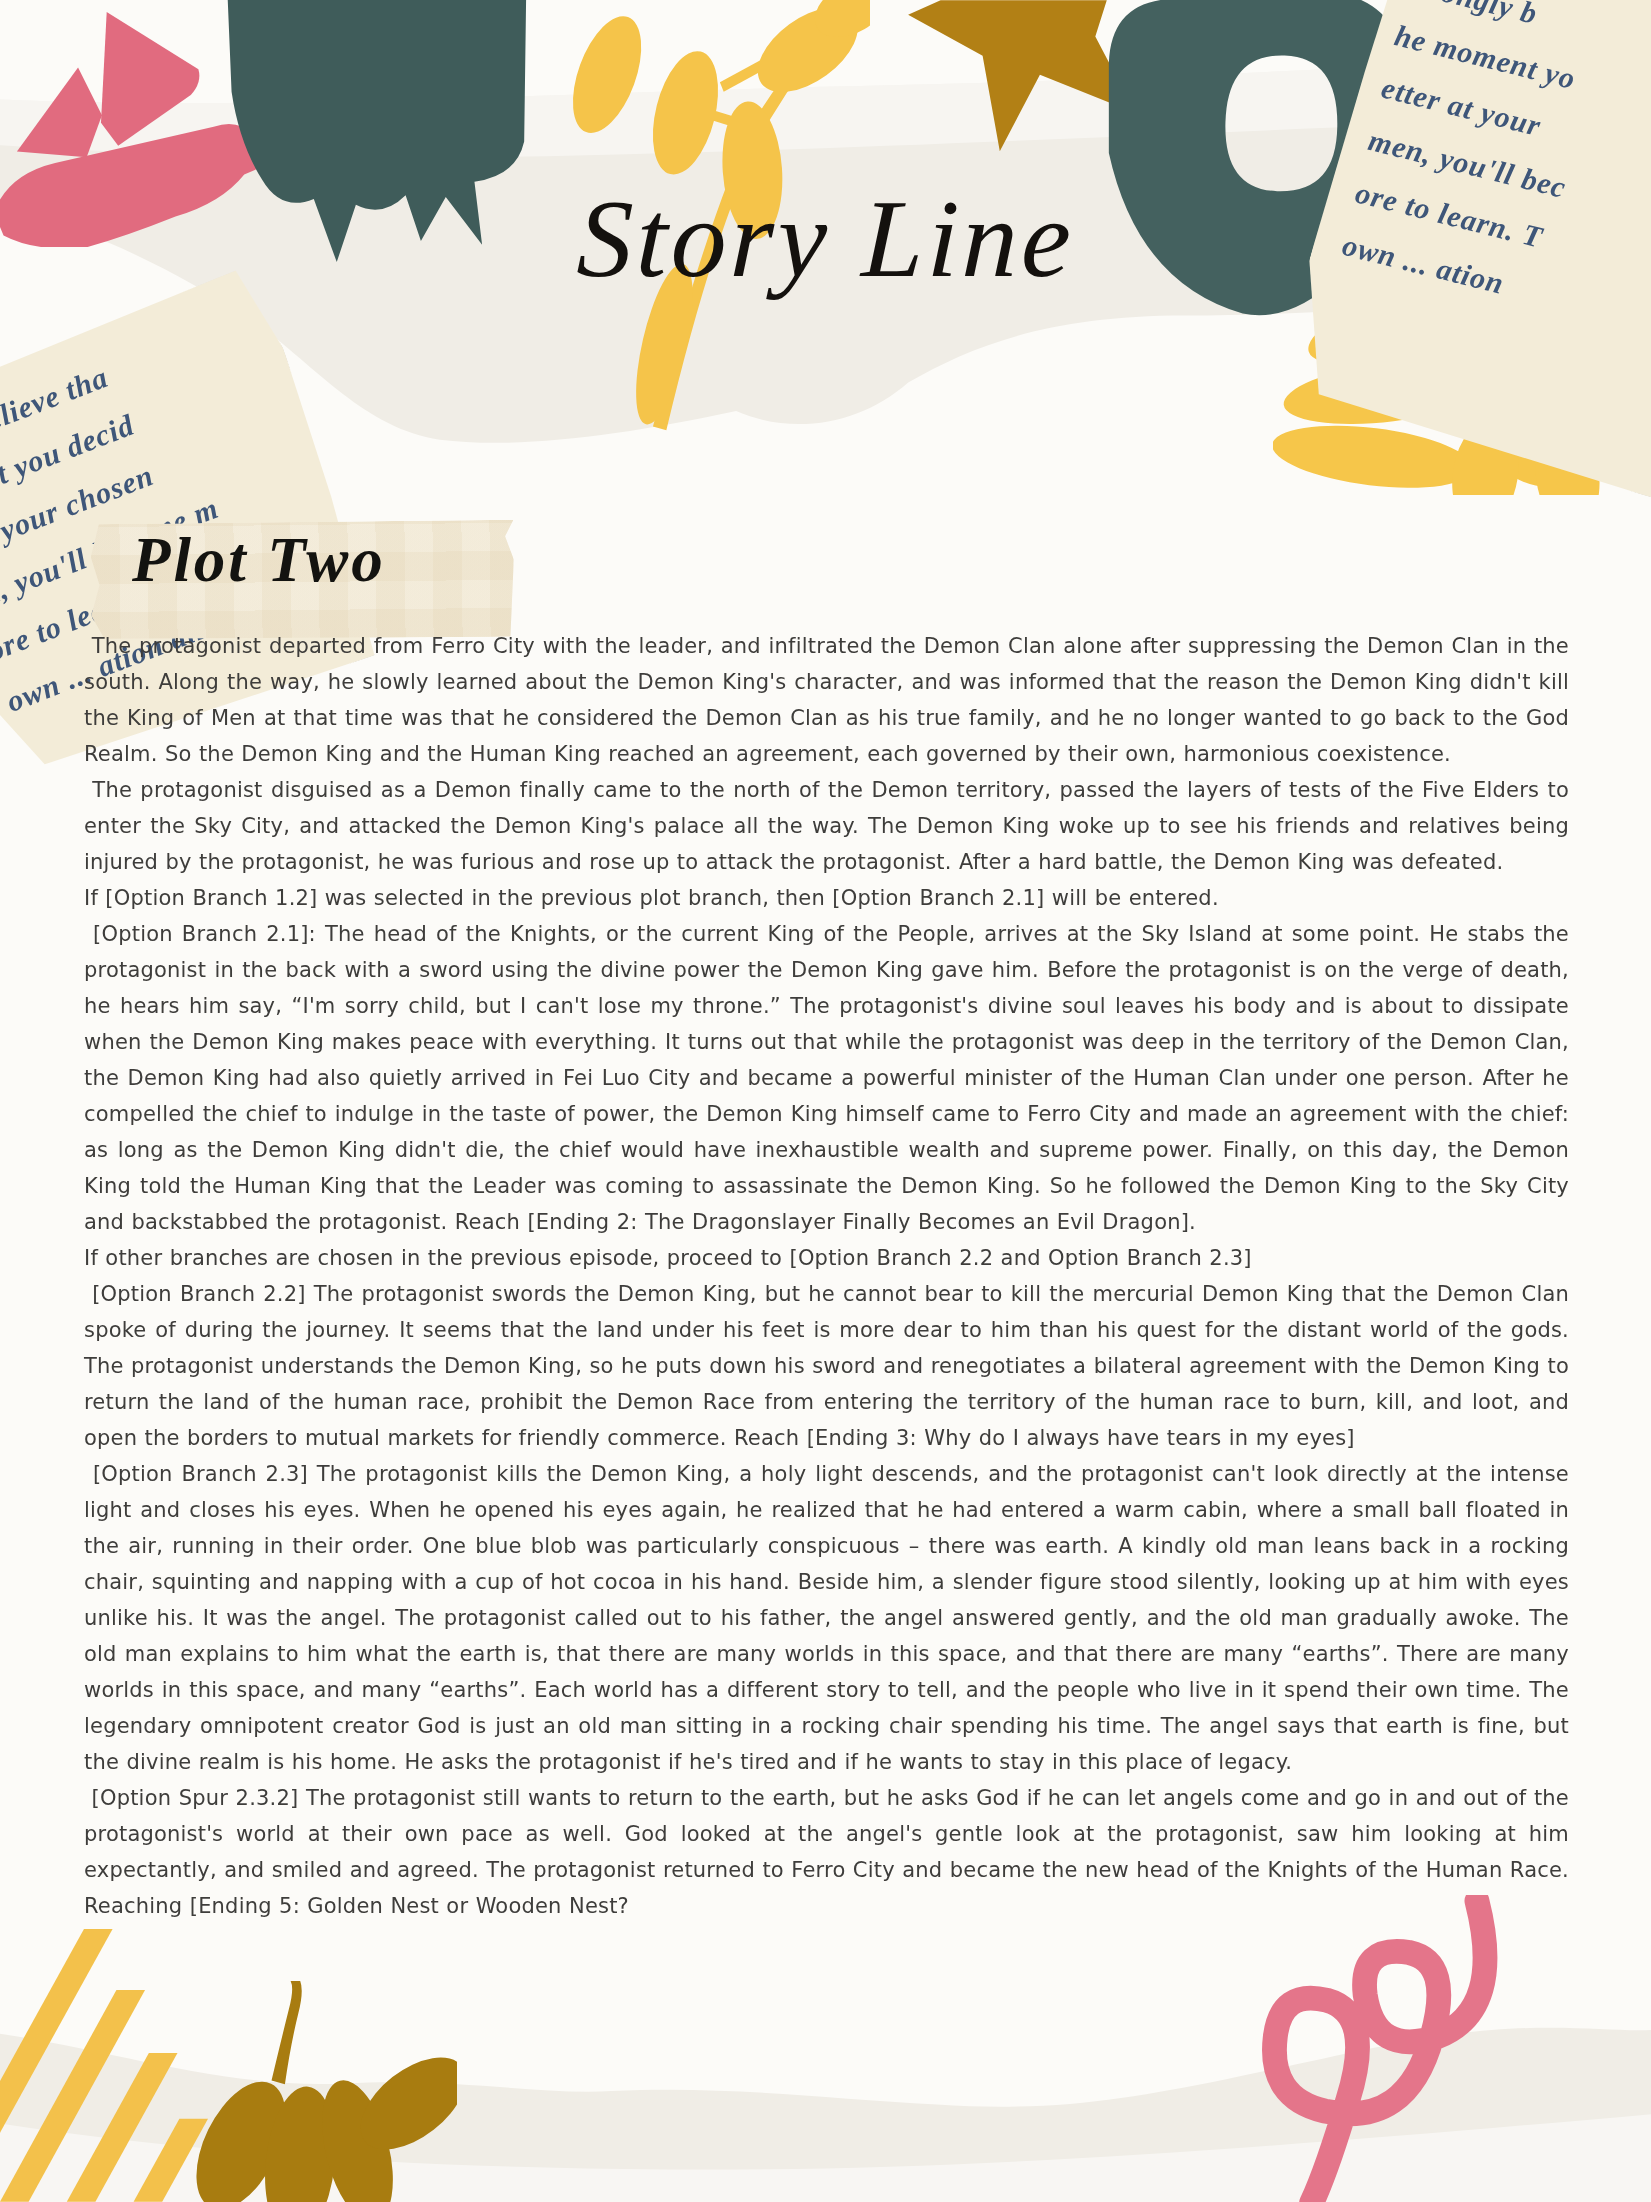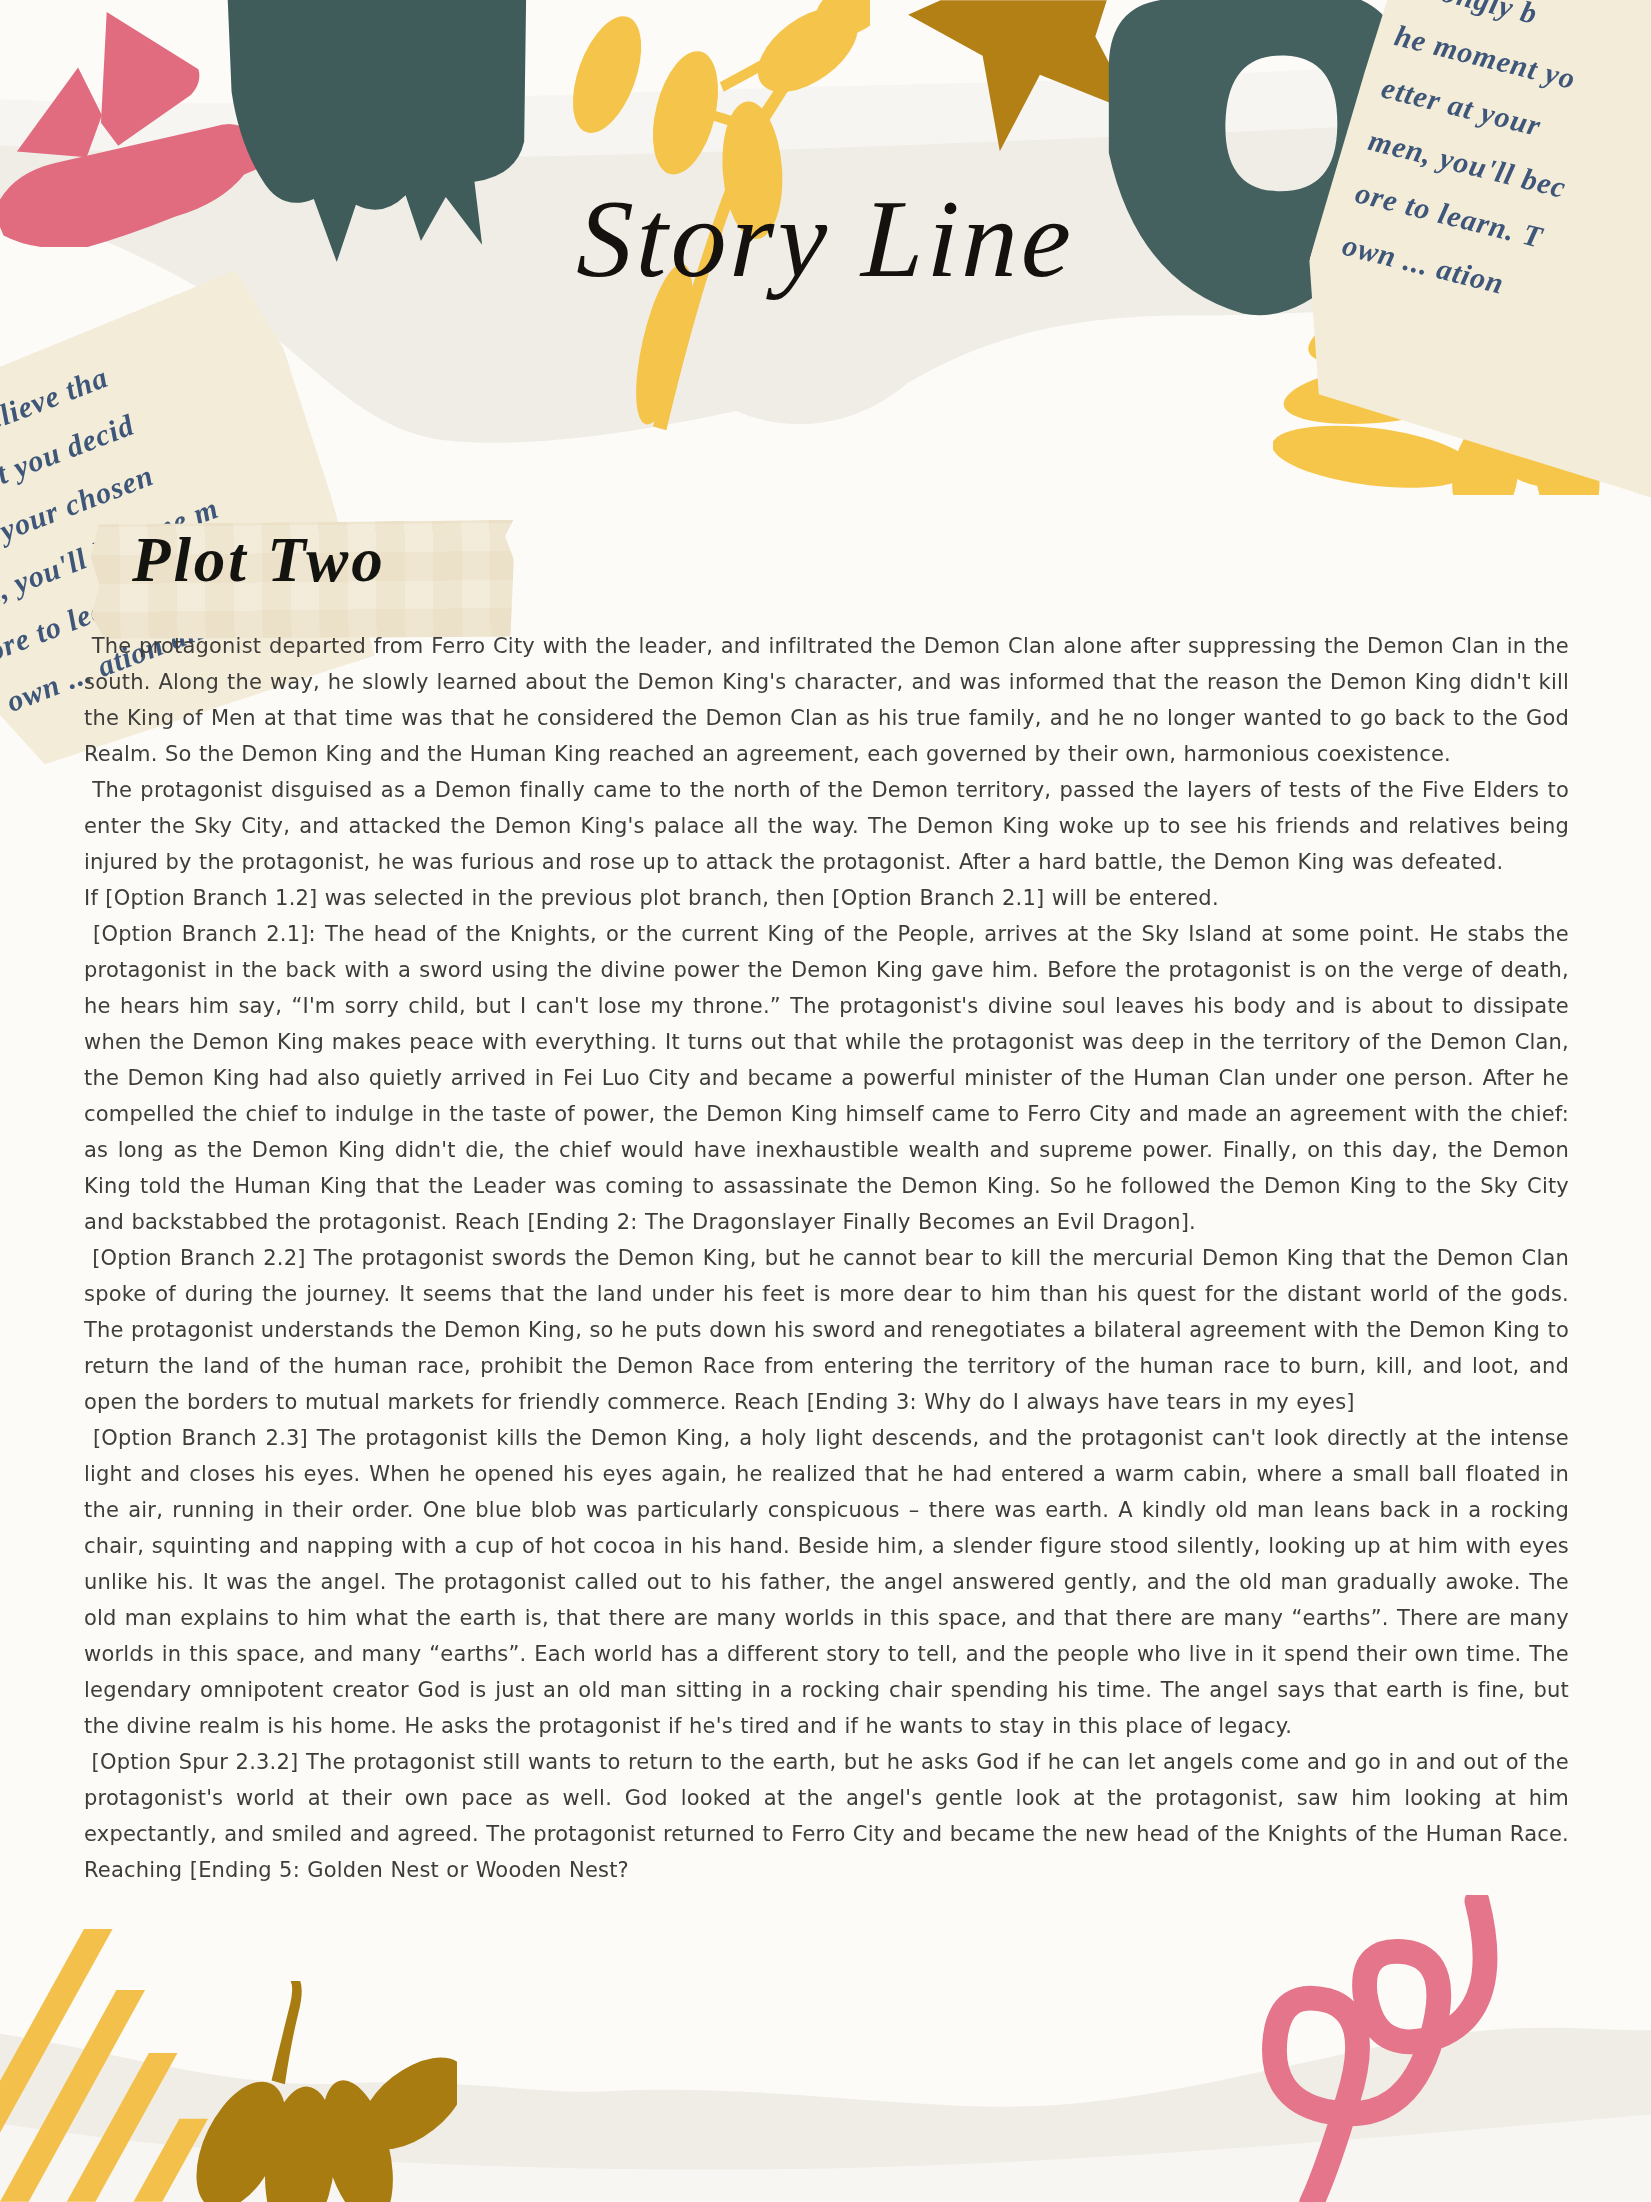--- a/index.html
+++ b/index.html
@@ -161,19 +161,20 @@
   <h1 class="story-title">Story Line</h1>
 
   <div class="tape"></div>
   <h2 class="section-label">Plot Two</h2>
 
   <article class="story-text">
     <p> The protagonist departed from Ferro City with the leader, and infiltrated the Demon Clan alone after suppressing the Demon Clan in the south. Along the way, he slowly learned about the Demon King's character, and was informed that the reason the Demon King didn't kill the King of Men at that time was that he considered the Demon Clan as his true family, and he no longer wanted to go back to the God Realm. So the Demon King and the Human King reached an agreement, each governed by their own, harmonious coexistence.</p>
     <p> The protagonist disguised as a Demon finally came to the north of the Demon territory, passed the layers of tests of the Five Elders to enter the Sky City, and attacked the Demon King's palace all the way. The Demon King woke up to see his friends and relatives being injured by the protagonist, he was furious and rose up to attack the protagonist. After a hard battle, the Demon King was defeated.</p>
     <p>If [Option Branch 1.2] was selected in the previous plot branch, then [Option Branch 2.1] will be entered.</p>
     <p> [Option Branch 2.1]: The head of the Knights, or the current King of the People, arrives at the Sky Island at some point. He stabs the protagonist in the back with a sword using the divine power the Demon King gave him. Before the protagonist is on the verge of death, he hears him say, “I'm sorry child, but I can't lose my throne.” The protagonist's divine soul leaves his body and is about to dissipate when the Demon King makes peace with everything. It turns out that while the protagonist was deep in the territory of the Demon Clan, the Demon King had also quietly arrived in Fei Luo City and became a powerful minister of the Human Clan under one person. After he compelled the chief to indulge in the taste of power, the Demon King himself came to Ferro City and made an agreement with the chief: as long as the Demon King didn't die, the chief would have inexhaustible wealth and supreme power. Finally, on this day, the Demon King told the Human King that the Leader was coming to assassinate the Demon King. So he followed the Demon King to the Sky City and backstabbed the protagonist. Reach [Ending 2: The Dragonslayer Finally Becomes an Evil Dragon].</p>
+    <p>If other branches are chosen in the previous episode, proceed to [Option Branch 2.2 and Option Branch 2.3]</p>
     <p> [Option Branch 2.2] The protagonist swords the Demon King, but he cannot bear to kill the mercurial Demon King that the Demon Clan spoke of during the journey. It seems that the land under his feet is more dear to him than his quest for the distant world of the gods. The protagonist understands the Demon King, so he puts down his sword and renegotiates a bilateral agreement with the Demon King to return the land of the human race, prohibit the Demon Race from entering the territory of the human race to burn, kill, and loot, and open the borders to mutual markets for friendly commerce. Reach [Ending 3: Why do I always have tears in my eyes]</p>
     <p> [Option Branch 2.3] The protagonist kills the Demon King, a holy light descends, and the protagonist can't look directly at the intense light and closes his eyes. When he opened his eyes again, he realized that he had entered a warm cabin, where a small ball floated in the air, running in their order. One blue blob was particularly conspicuous – there was earth. A kindly old man leans back in a rocking chair, squinting and napping with a cup of hot cocoa in his hand. Beside him, a slender figure stood silently, looking up at him with eyes unlike his. It was the angel. The protagonist called out to his father, the angel answered gently, and the old man gradually awoke. The old man explains to him what the earth is, that there are many worlds in this space, and that there are many “earths”. There are many worlds in this space, and many “earths”. Each world has a different story to tell, and the people who live in it spend their own time. The legendary omnipotent creator God is just an old man sitting in a rocking chair spending his time. The angel says that earth is fine, but the divine realm is his home. He asks the protagonist if he's tired and if he wants to stay in this place of legacy.</p>
     <p> [Option Spur 2.3.2] The protagonist still wants to return to the earth, but he asks God if he can let angels come and go in and out of the protagonist's world at their own pace as well. God looked at the angel's gentle look at the protagonist, saw him looking at him expectantly, and smiled and agreed. The protagonist returned to Ferro City and became the new head of the Knights of the Human Race. Reaching [Ending 5: Golden Nest or Wooden Nest?</p>
   </article>
 
 </div>
 
 
 </body></html>

